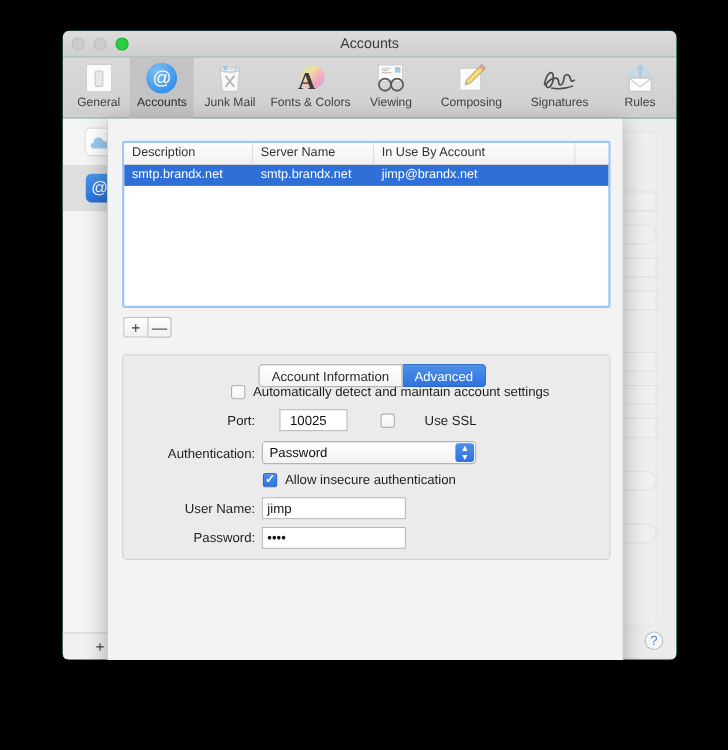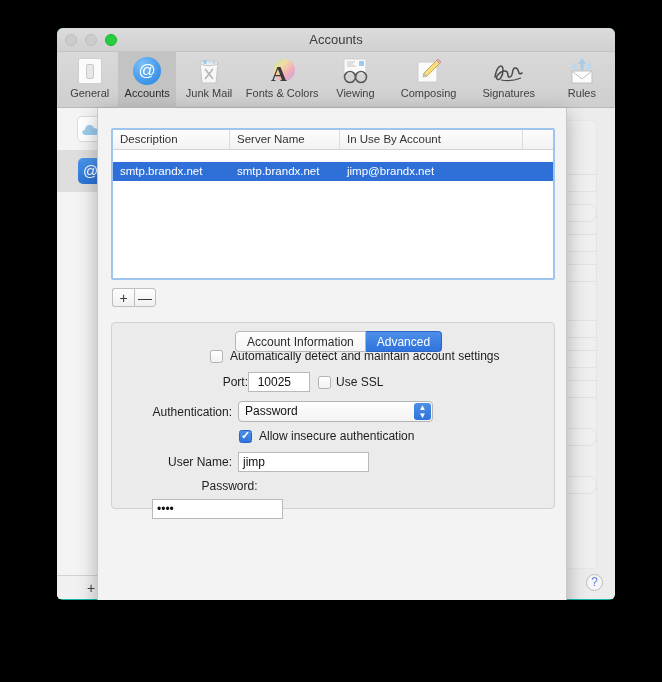--- a/index.html
+++ b/index.html
@@ -115,21 +115,21 @@
     border-radius: 2px;
   }
   .thead { display: flex; height: 20px; background: linear-gradient(#fdfdfd,#f2f2f2);
            border-bottom: 1px solid #d4d4d4; }
   .th { font-size: 11.5px; color: #333; padding: 3px 0 0 7px;
         border-right: 1px solid #dcdcdc; white-space: nowrap; overflow: hidden; }
   .th.c0 { width: 117px; }
   .th.c1 { width: 110px; }
   .th.c2 { width: 183px; }
   .th.c3 { width: 30px; border-right: none; }
-  .trow { display: flex; height: 19px; background: #2f6fd8; margin-top: 12px; }
+  .trow { display: flex; height: 19px; background: #2f6fd8; }
   .td { font-size: 11.5px; color: #fff; padding: 3px 0 0 7px; white-space: nowrap; overflow: hidden; }
   .td.c0 { width: 117px; }
   .td.c1 { width: 110px; }
   .td.c2 { width: 183px; }
   .td.c3 { width: 30px; }
 
   
   .pm {
     position: absolute; left: 14px; top: 180px;
     display: flex;
@@ -416,21 +416,21 @@
         <div class="tab active">Advanced</div>
       </div>
 
       <div class="tabpanel">
 
         <div class="row" style="left:67px; top:26px; gap:7px;padding-left:31px;">
           <span class="cbx"></span>
           <span class="lbl">Automatically detect and maintain account settings</span>
         </div>
 
-        <div class="row" style="left:74px; top:49px; gap:0;">
+        <div class="row" style="left:58px; top:49px; gap:22px;">
           <span class="lbl right" style="width:62px;">Port:</span>
           <span class="tfield num">10025</span>
           <span class="cbx" style="margin-left:8px;"></span>
           <span class="lbl" style="margin-left:5px;">Use SSL</span>
         </div>
 
         <div class="row" style="left:40px; top:78px; gap:6px;">
           <span class="lbl right" style="width:80px;">Authentication:</span>
           <span class="popup">
             <span>Password</span>
@@ -441,21 +441,21 @@
         <div class="row" style="left:127px; top:106px; gap:7px;">
           <span class="cbx on"></span>
           <span class="lbl">Allow insecure authentication</span>
         </div>
 
         <div class="row" style="left:40px; top:129px; gap:6px;">
           <span class="lbl right" style="width:80px;">User Name:</span>
           <span class="tfield" style="width:131px;">jimp</span>
         </div>
 
-        <div class="row" style="left:40px; top:156px; gap:6px;flex-direction:column;">
+        <div class="row" style="left:40px; top:156px; gap:6px;">
           <span class="lbl right" style="width:80px;">Password:</span>
           <span class="tfield" style="width:131px;">••••</span>
         </div>
       </div>
 
     </div>
   </div>
 </div>
 
 </body></html>

